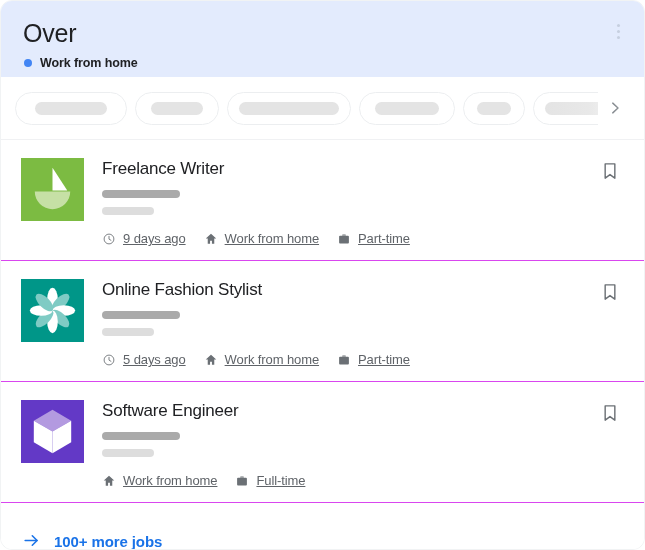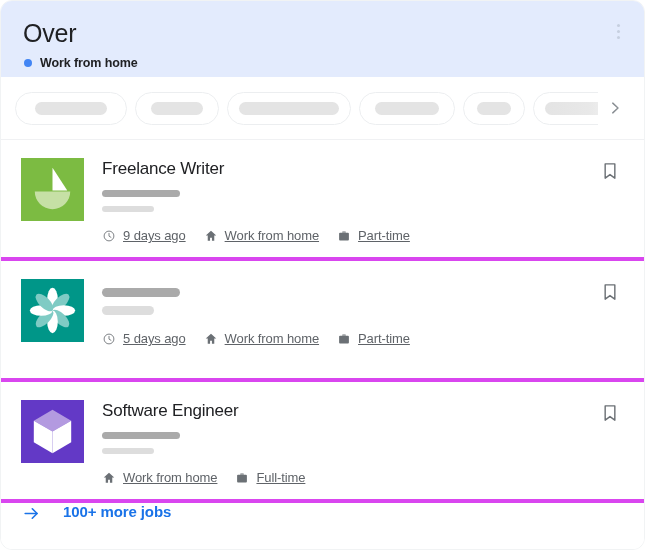--- a/index.html
+++ b/index.html
@@ -127,21 +127,21 @@
     flex: none;
     cursor: pointer;
   }
 
   
   .job-row {
     position: relative;
     display: flex;
     padding: 16px 18px 14px 20px;
     box-sizing: border-box;
-    border-bottom: 4px solid #d946ef;
+    border-bottom: 1px solid #d946ef;
     height: 121px;
     cursor: pointer;
     background: #fff;
   }
   .job-logo {
     width: 63px;
     height: 63px;
     flex: none;
     margin-top: 2px;
     margin-right: 18px;
@@ -206,25 +206,25 @@
     margin-right: 4px;
     display: flex;
     align-items: flex-start;
     justify-content: center;
     cursor: pointer;
   }
 
   
   .jobs-footer {
     display: flex;
-    align-items: flex-start;
+    align-items: flex-end;
     height: 47px;
     padding: 0 20px;
     box-sizing: border-box;
-    gap: 22px;
+    gap: 13px;
     cursor: pointer;
     background: #fff;
   }
   .footer-label {
     color: #1a73e8;
     font-size: 15px;
     font-weight: 700;
     letter-spacing: -0.1px;
   }
   .footer-arrow {
@@ -334,20 +334,21 @@
             <ellipse cx="32" cy="20.5" rx="5.4" ry="11.5" fill="#ffffff" transform="rotate(0 32 32)"></ellipse>
             <ellipse cx="32" cy="20.5" rx="5.4" ry="11.5" fill="#7fcbc4" transform="rotate(45 32 32)"></ellipse>
             <ellipse cx="32" cy="20.5" rx="5.4" ry="11.5" fill="#ffffff" transform="rotate(90 32 32)"></ellipse>
             <ellipse cx="32" cy="20.5" rx="5.4" ry="11.5" fill="#7fcbc4" transform="rotate(135 32 32)"></ellipse>
             <ellipse cx="32" cy="20.5" rx="5.4" ry="11.5" fill="#ffffff" transform="rotate(180 32 32)"></ellipse>
             <ellipse cx="32" cy="20.5" rx="5.4" ry="11.5" fill="#7fcbc4" transform="rotate(225 32 32)"></ellipse>
             <ellipse cx="32" cy="20.5" rx="5.4" ry="11.5" fill="#ffffff" transform="rotate(270 32 32)"></ellipse>
             <ellipse cx="32" cy="20.5" rx="5.4" ry="11.5" fill="#7fcbc4" transform="rotate(315 32 32)"></ellipse>
           </svg></div>
         <div class="job-body">
+          <div class="job-title">Online Fashion Stylist</div>
           <div class="sk-bar-a"></div>
           <div class="sk-bar-b"></div>
           <div class="job-meta">
             <div class="meta-item">
               <span class="meta-icon">
                 <svg width="14" height="14" viewBox="0 0 24 24" aria-hidden="true">
                   <circle cx="12" cy="12" r="8.4" fill="none" stroke="#6b7075" stroke-width="1.5"></circle>
                   <path d="M12 7.4 V12.2 L15.3 14.2" fill="none" stroke="#6b7075" stroke-width="1.5" stroke-linecap="round"></path>
                 </svg>
               </span>

